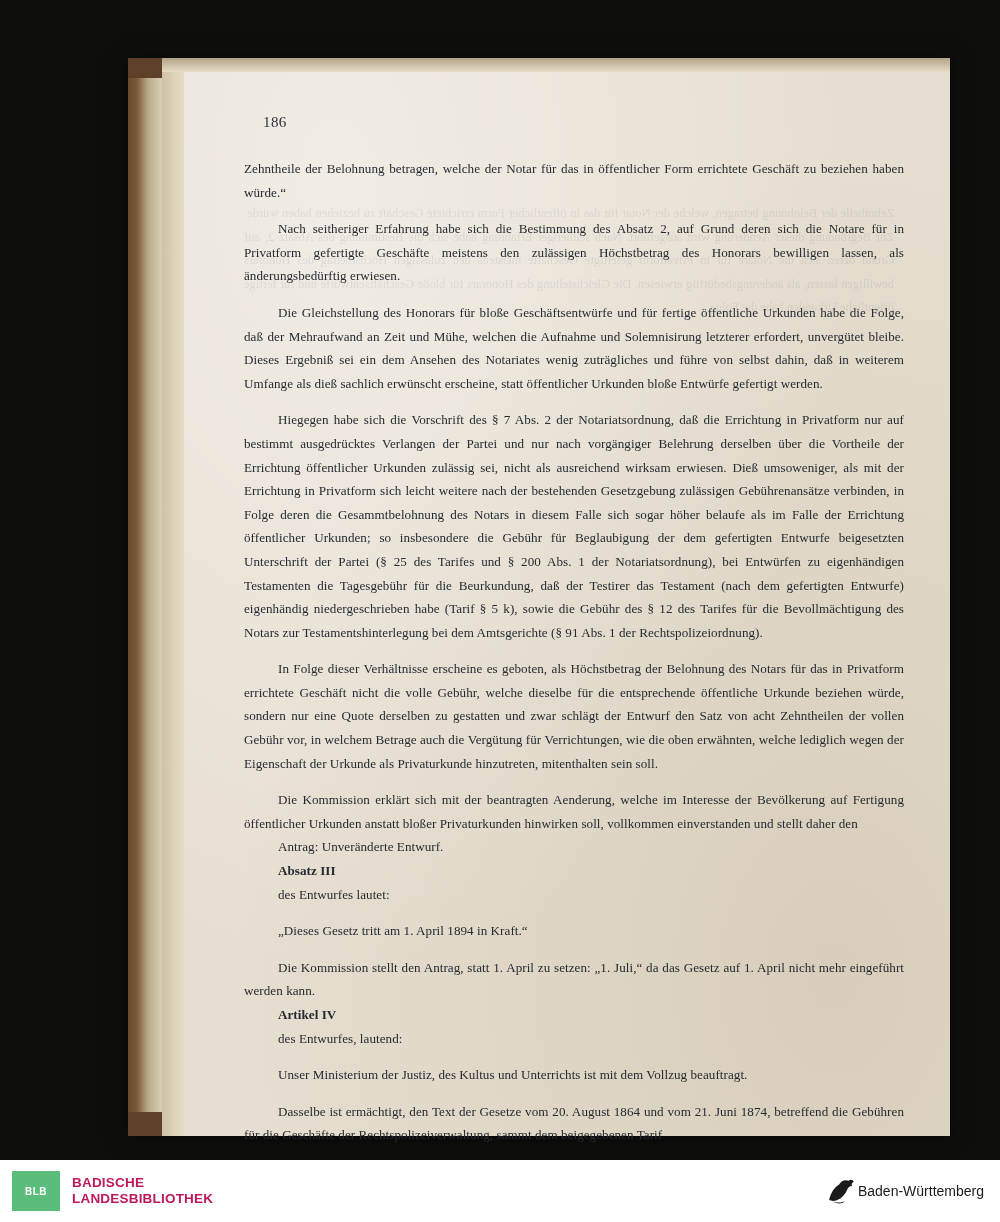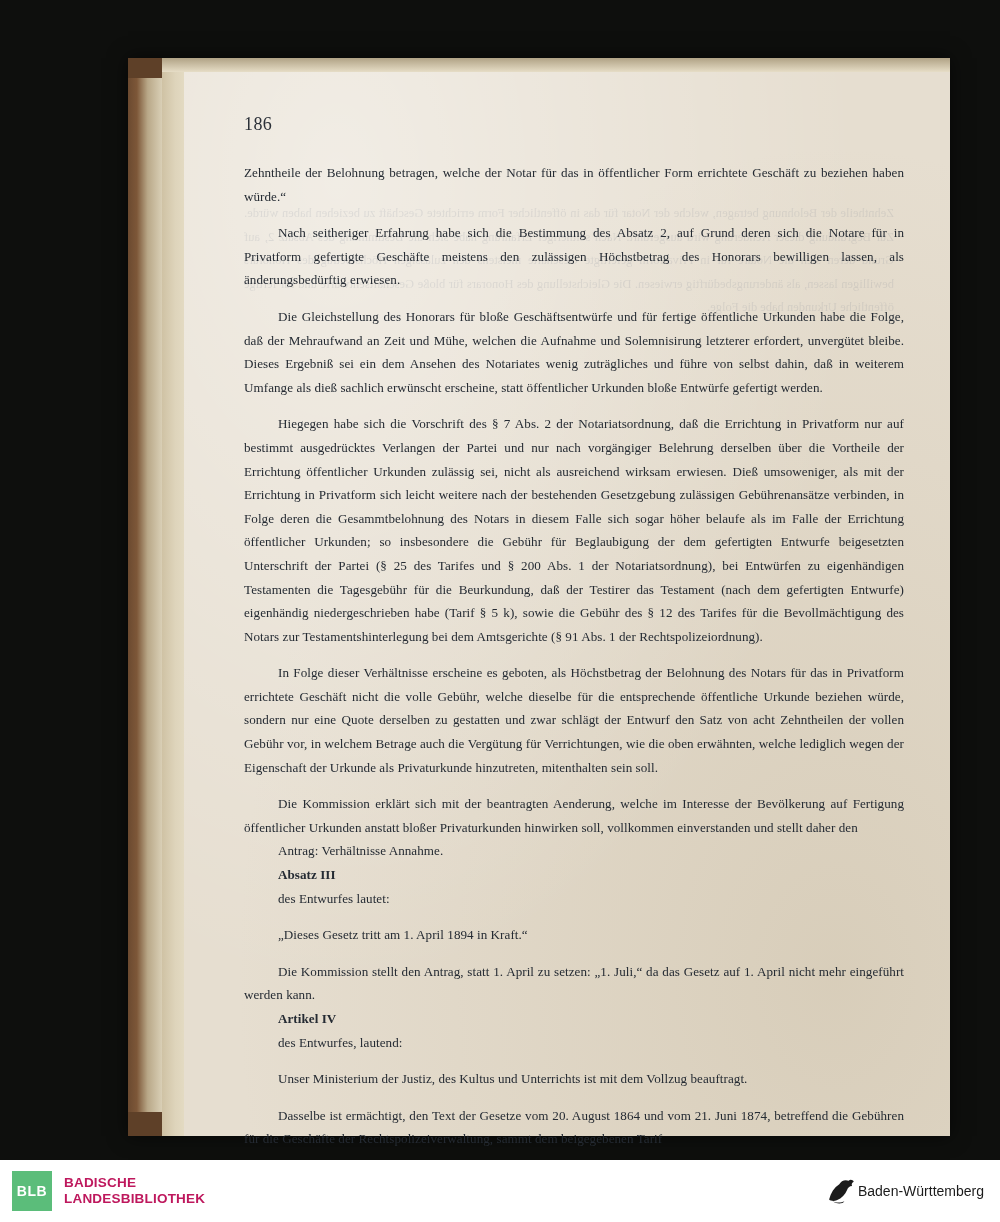--- a/index.html
+++ b/index.html
@@ -94,24 +94,25 @@
 
   
   .col {
     position: absolute;
     left: 60px;
     top: 42px;
     width: 660px;
     color: #23282e;
   }
   .folio {
-    font-size: 18px;
+    font-size: 15px;
     letter-spacing: 0.4px;
     color: #2b3038;
     margin-bottom: 26px;
+    margin-left: 19px;
   }
   p.t {
     margin: 0 0 0 0;
     font-size: 13.1px;
     line-height: 23.6px;
     text-align: justify;
     text-indent: 34px;
     color: #252b33;
     letter-spacing: 0.05px;
     font-family: "Liberation Serif", serif;
@@ -152,29 +153,29 @@
     align-items: center;
     justify-content: space-between;
   }
   .brand {
     display: flex;
     align-items: center;
     gap: 12px;
     margin-left: 12px;
   }
   .blb-logo {
-    width: 40px; height: 40px;
+    width: 48px; height: 40px;
     background: #5bbd7a;
     color: #fff;
     display: flex;
     align-items: center;
     justify-content: center;
     font-family: "Liberation Sans", sans-serif;
     font-weight: bold;
-    font-size: 14px;
+    font-size: 10px;
     letter-spacing: 0.5px;
   }
   .brand-text {
     font-family: "Liberation Sans", sans-serif;
     font-weight: bold;
     font-size: 13.5px;
     line-height: 16px;
     color: #be185d;
     letter-spacing: 0.2px;
   }
@@ -220,21 +221,21 @@
 
       <div class="folio">186</div>
 
       <p class="t fr noindent">Zehntheile der Belohnung betragen, welche der Notar für das in öffentlicher Form errichtete Geschäft zu beziehen haben würde.“</p>
       <p class="t fr gap">Nach seitheriger Erfahrung habe sich die Bestimmung des Absatz 2, auf Grund deren sich die Notare für in Privatform gefertigte Geschäfte meistens den zulässigen Höchstbetrag des Honorars bewilligen lassen, als änderungsbedürftig erwiesen.</p>
       <p class="t fr gap">Die Gleichstellung des Honorars für bloße Geschäftsentwürfe und für fertige öffentliche Urkunden habe die Folge, daß der Mehraufwand an Zeit und Mühe, welchen die Aufnahme und Solemnisirung letzterer erfordert, unvergütet bleibe. Dieses Ergebniß sei ein dem Ansehen des Notariates wenig zuträgliches und führe von selbst dahin, daß in weiterem Umfange als dieß sachlich erwünscht erscheine, statt öffentlicher Urkunden bloße Entwürfe gefertigt werden.</p>
       <p class="t fr gap">Hiegegen habe sich die Vorschrift des § 7 Abs. 2 der Notariatsordnung, daß die Errichtung in Privatform nur auf bestimmt ausgedrücktes Verlangen der Partei und nur nach vorgängiger Belehrung derselben über die Vortheile der Errichtung öffentlicher Urkunden zulässig sei, nicht als ausreichend wirksam erwiesen. Dieß umsoweniger, als mit der Errichtung in Privatform sich leicht weitere nach der bestehenden Gesetzgebung zulässigen Gebührenansätze verbinden, in Folge deren die Gesammtbelohnung des Notars in diesem Falle sich sogar höher belaufe als im Falle der Errichtung öffentlicher Urkunden; so insbesondere die Gebühr für Beglaubigung der dem gefertigten Entwurfe beigesetzten Unterschrift der Partei (§ 25 des Tarifes und § 200 Abs. 1 der Notariatsordnung), bei Entwürfen zu eigenhändigen Testamenten die Tagesgebühr für die Beurkundung, daß der Testirer das Testament (nach dem gefertigten Entwurfe) eigenhändig niedergeschrieben habe (Tarif § 5 k), sowie die Gebühr des § 12 des Tarifes für die Bevollmächtigung des Notars zur Testamentshinterlegung bei dem Amtsgerichte (§ 91 Abs. 1 der Rechtspolizeiordnung).</p>
       <p class="t fr gap">In Folge dieser Verhältnisse erscheine es geboten, als Höchstbetrag der Belohnung des Notars für das in Privatform errichtete Geschäft nicht die volle Gebühr, welche dieselbe für die entsprechende öffentliche Urkunde beziehen würde, sondern nur eine Quote derselben zu gestatten und zwar schlägt der Entwurf den Satz von acht Zehntheilen der vollen Gebühr vor, in welchem Betrage auch die Vergütung für Verrichtungen, wie die oben erwähnten, welche lediglich wegen der Eigenschaft der Urkunde als Privaturkunde hinzutreten, mitenthalten sein soll.</p>
       <p class="t fr gap">Die Kommission erklärt sich mit der beantragten Aenderung, welche im Interesse der Bevölkerung auf Fertigung öffentlicher Urkunden anstatt bloßer Privaturkunden hinwirken soll, vollkommen einverstanden und stellt daher den</p>
 
-      <p class="t fr center">Antrag:  Verhältnisse Annahme.</p>
+      <p class="t fr center">Antrag:  Unveränderte Entwurf.</p>
 
       <p class="t fr heading">Absatz III</p>
       <p class="t fr lead">des Entwurfes lautet:</p>
       <p class="t fr gap">„Dieses Gesetz tritt am 1. April 1894 in Kraft.“</p>
       <p class="t fr gap">Die Kommission stellt den Antrag, statt 1. April zu setzen: „1. Juli,“ da das Gesetz auf 1. April nicht mehr eingeführt werden kann.</p>
 
       <p class="t fr heading">Artikel IV</p>
       <p class="t fr lead">des Entwurfes, lautend:</p>
       <p class="t fr gap">Unser Ministerium der Justiz, des Kultus und Unterrichts ist mit dem Vollzug beauftragt.</p>
       <p class="t fr gap">Dasselbe ist ermächtigt, den Text der Gesetze vom 20. August 1864 und vom 21. Juni 1874, betreffend die Gebühren für die Geschäfte der Rechtspolizeiverwaltung, sammt dem beigegebenen Tarif</p>

